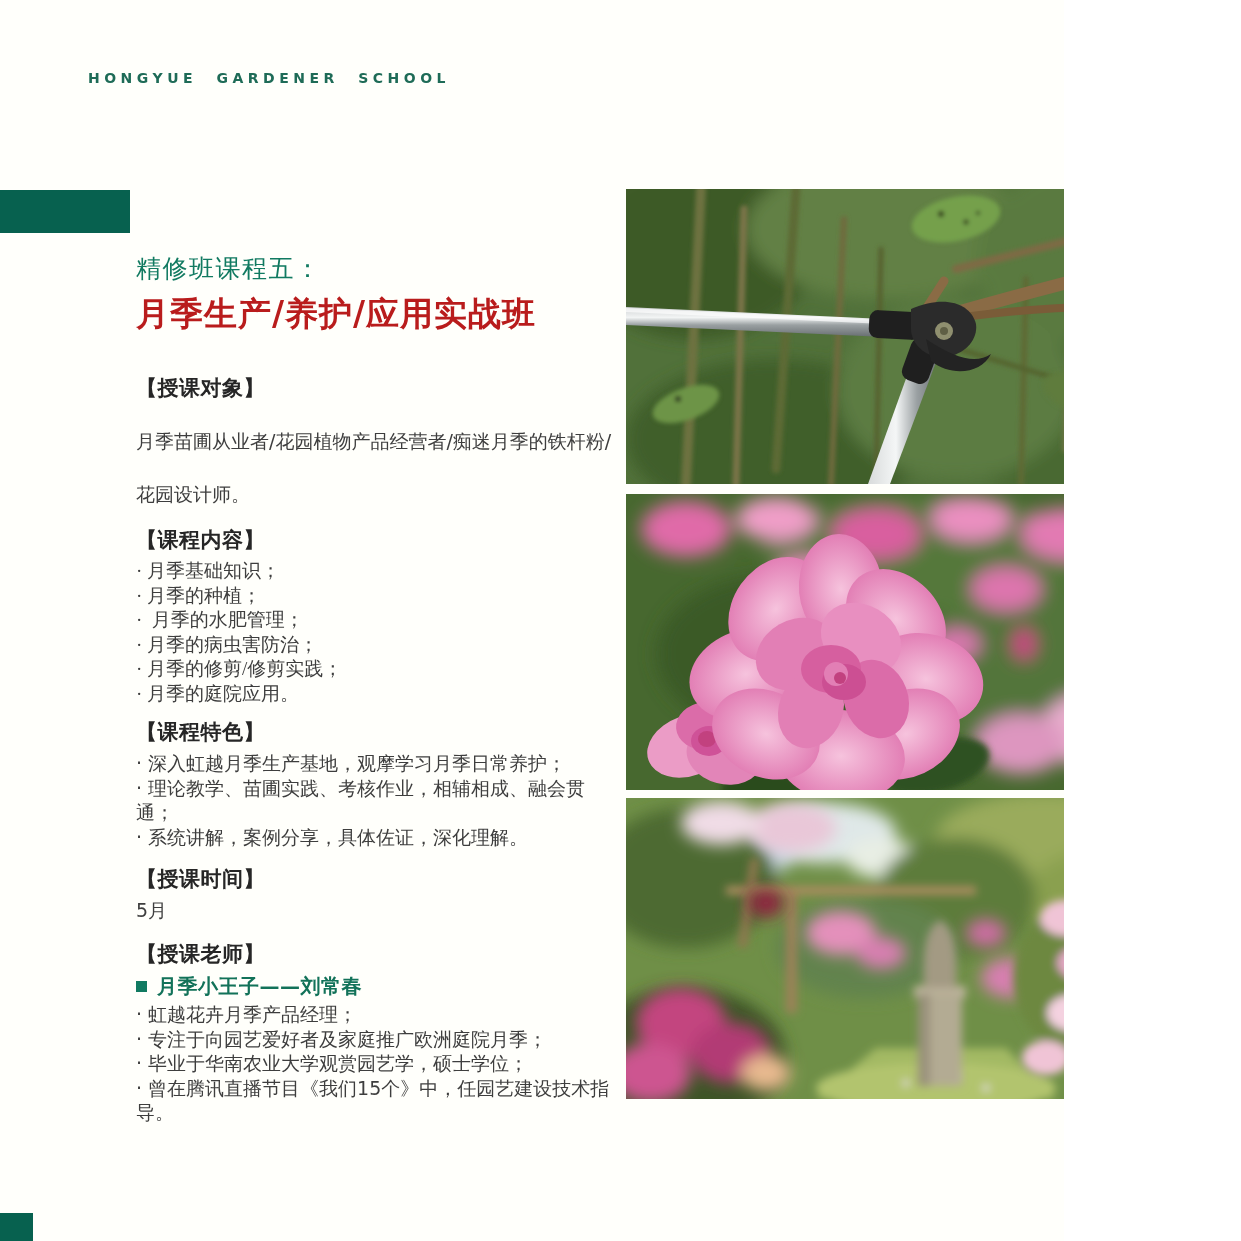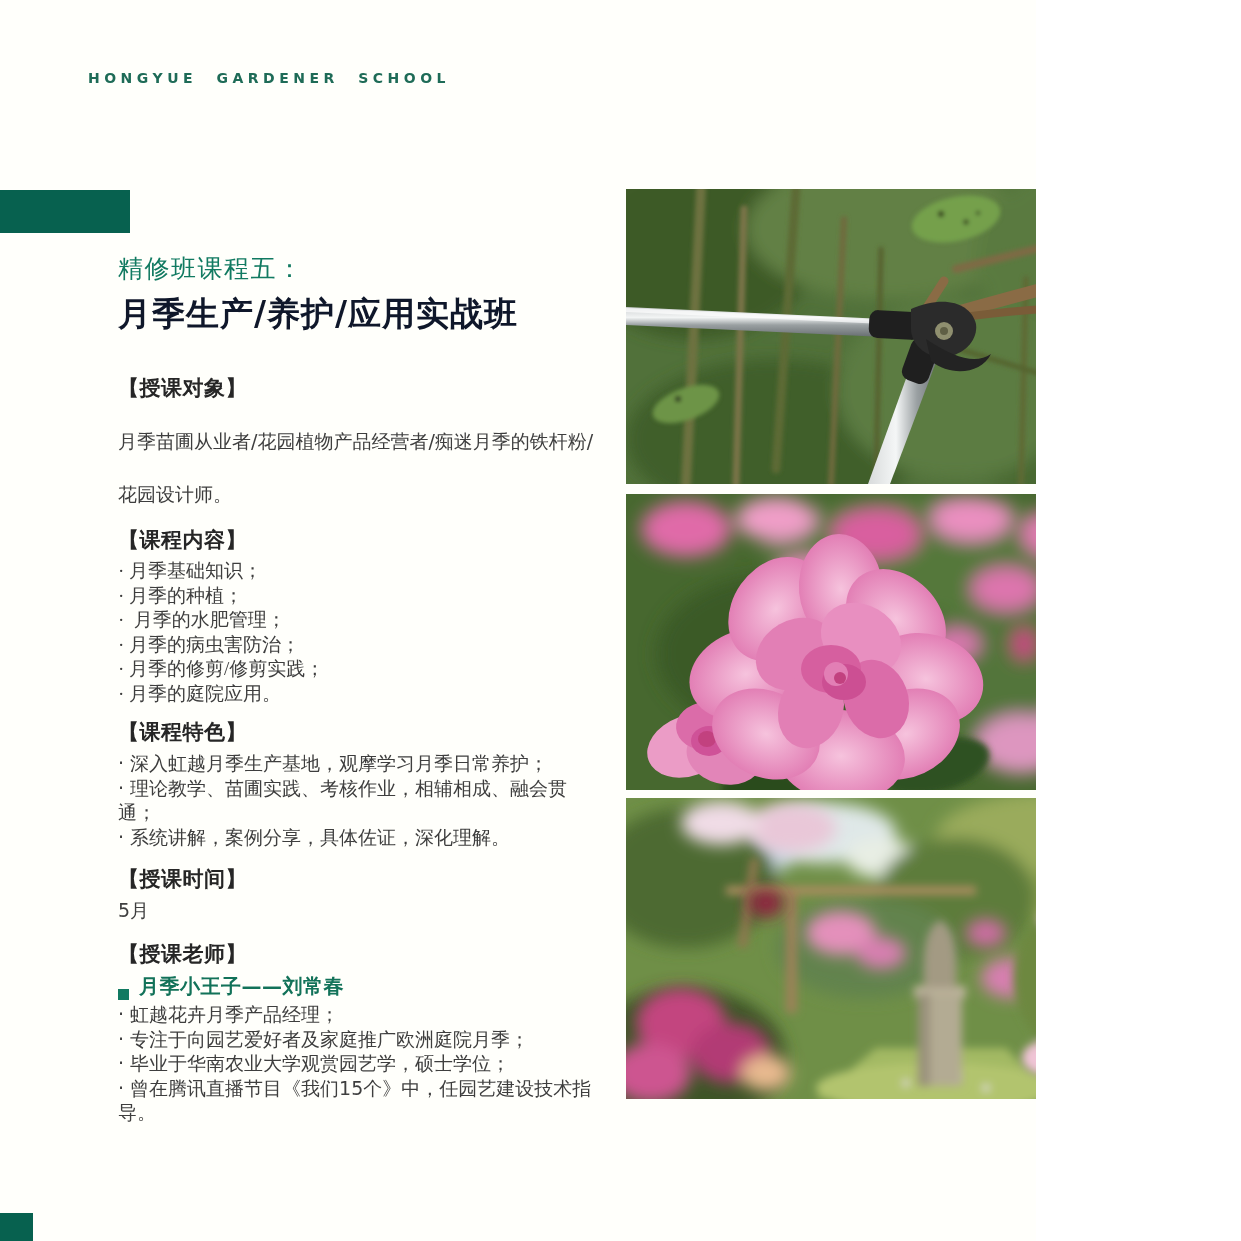--- a/index.html
+++ b/index.html
@@ -1,44 +1,45 @@
 <!DOCTYPE html>
 <html><head>
 <meta charset="utf-8">
 <style>
   html,body { margin:0; padding:0; background:#ffffff; }
   .page {
     position:relative; width:1036px; height:1241px;
     background:#fffffb; overflow:hidden;
     font-family:"DejaVu Sans","Liberation Sans",sans-serif;
+    padding-left:28px;
   }
   .logo {
     position:absolute; left:88px; top:70px;
     font-size:14px; font-weight:bold; letter-spacing:4.5px; word-spacing:10px;
     color:#1e6b57;
   }
   .accent-top { position:absolute; left:0; top:190px; width:130px; height:43px; background:#07614f; }
   .accent-bottom { position:absolute; left:0; top:1213px; width:33px; height:28px; background:#07614f; }
 
-  .content { position:absolute; left:118px; top:252px; width:478px; color:#3e3e3e; }
+  .content { position:absolute; left:136px; top:252px; width:478px; color:#3e3e3e; }
   .subtitle { font-size:25px; color:#117a61; letter-spacing:1.5px; }
-  .title { font-size:33px; font-weight:bold; color:#0f172a; letter-spacing:1px; margin-top:7px; }
+  .title { font-size:33px; font-weight:bold; color:#b91c1c; letter-spacing:1px; margin-top:7px; }
 
   .sec-heading { font-size:21px; font-weight:bold; color:#262626; margin-bottom:5px; letter-spacing:0.5px; }
   .sec-audience { margin-top:37px; }
   .sec-content  { margin-top:18px;font-family:Liberation Serif, serif; }
   .sec-features { margin-top:12px; }
   .sec-schedule { margin-top:16px; }
   .sec-teacher  { margin-top:18px; }
 
   .body-line { font-size:19px; line-height:28px;margin-top:25px; }
   .list-item { font-size:19px; line-height:24.5px; white-space:pre-wrap; }
   .schedule-value { font-size:19px; line-height:24px; }
 
-  .teacher-highlight { display:flex; align-items:flex-end; gap:10px; margin:4px 0 2px 0; }
+  .teacher-highlight { display:flex; align-items:center; gap:10px; margin:4px 0 2px 0; }
   .square-bullet { width:11px; height:11px; background:#117a61; flex:0 0 auto; }
   .teacher-highlight-text { font-size:20px; font-weight:bold; color:#127259; letter-spacing:0.5px; }
 
   .photos { position:absolute; left:626px; top:189px; width:530px; }
   .photo { width:530px; overflow:hidden; }
   .photo svg { display:block; width:100%; height:100%; }
   .photo-1 { height:295px; margin-bottom:10px; }
   .photo-2 { height:296px; margin-bottom:8px; }
   .photo-3 { height:301px; }
 </style>

